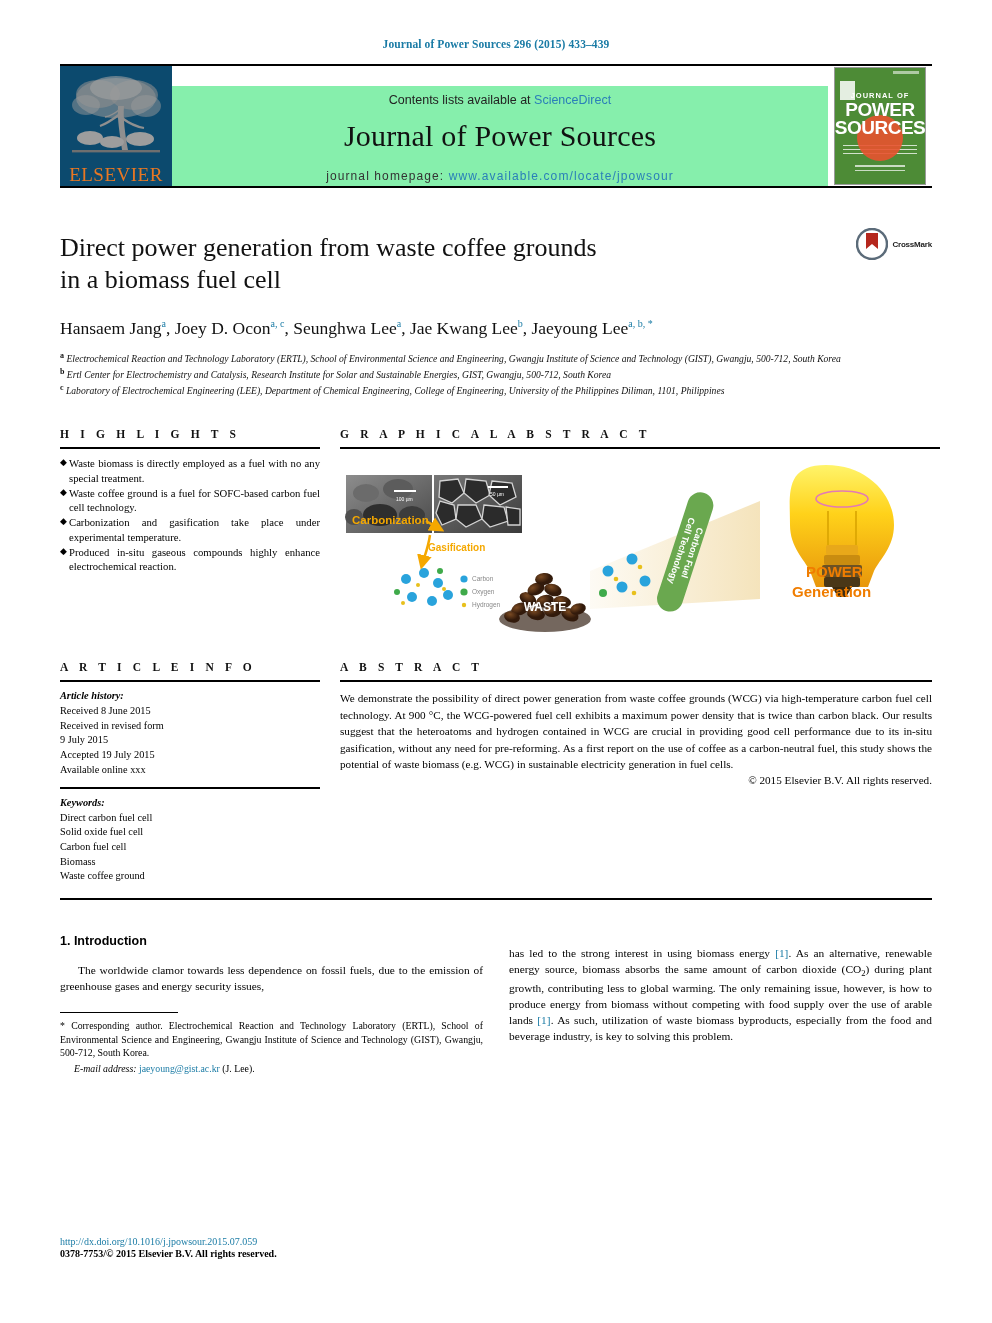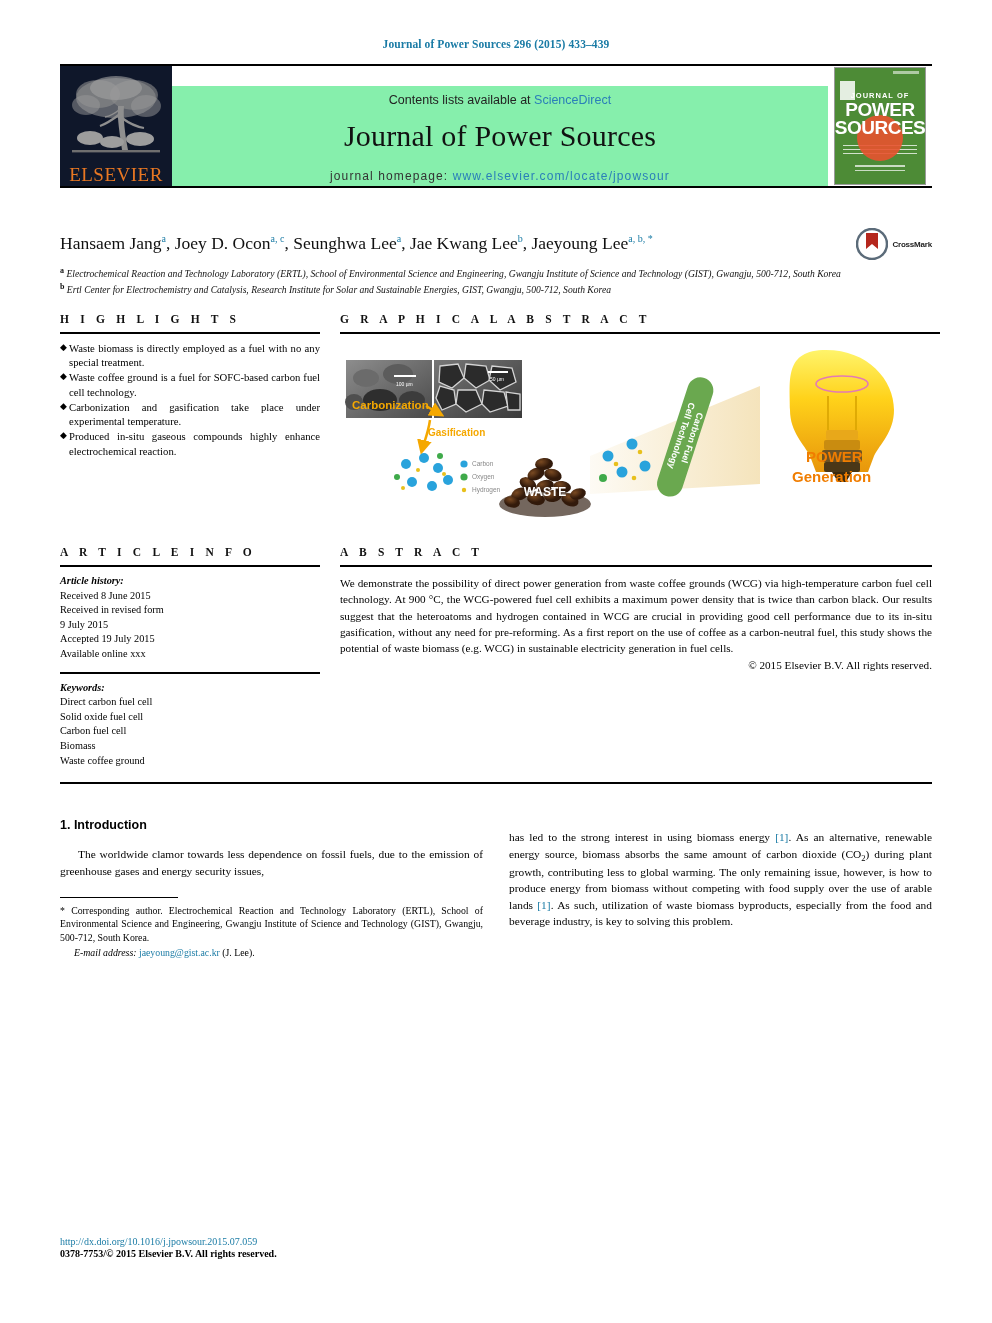--- a/index.html
+++ b/index.html
@@ -33,21 +33,21 @@
     border-top: 2.5px solid #000;
     display: flex;
     align-items: stretch;
     height: 122px;
   }
   .elsevier-logo {
     width: 112px; flex: 0 0 112px;
     display: flex; flex-direction: column;
     align-items: center; justify-content: flex-end;
     padding-bottom: 2px;
-    background: #0f172a;
+    background: #0c4a6e;
   }
   .tree-svg { display:block; }
   .elsevier-word {
     font-family: "Liberation Serif", serif;
     color: #e87722;
     font-size: 19px;
     letter-spacing: .5px;
     line-height: 1;
     margin-top: 1px;
   }
@@ -148,21 +148,21 @@
   .authors sup { color:#1a7ba5; font-size:10px; }
   .affils {
     margin-top: 10px;
     font-family:"Liberation Serif",serif;
     font-style: italic;
     font-size: 9.6px; line-height: 1.45; color:#111;
   }
   .affils sup { font-style: normal; font-weight:bold; }
 
   
-  .band { display: flex; margin-top: 16px; }
+  .band { display: flex; margin-top: 30px; }
   .col-left { width: 260px; flex: 0 0 260px; margin-right: 20px;}
   .col-right { flex: 1 1 auto; }
   .sec-head {
     font-family:"Liberation Serif",serif;
     font-size: 11.5px; font-weight: bold;
     letter-spacing: 4.2px; color:#111;
     margin-bottom: 7px;
   }
   .rule { border-top: 2px solid #000; }
 
@@ -254,21 +254,21 @@
       </svg>
       <div class="elsevier-word">ELSEVIER</div>
     </div>
 
     <div class="masthead-center">
       <div class="contents-line">
         <span>Contents lists available at </span><a href="#">ScienceDirect</a>
       </div>
       <div class="journal-name">Journal of Power Sources</div>
       <div class="homepage-line">
-        <span>journal homepage: </span><span class="url">www.elsevier.com/locate/jpowsour</span>
+        <span>journal homepage: </span><span class="url">www.available.com/locate/jpowsour</span>
       </div>
     </div>
 
     <div class="cover-thumb">
       <div class="cover-box">
         <div class="cover-top-strip"></div>
         <div class="cover-elsevier-mark"></div>
         <div class="cover-journalof">JOURNAL OF</div>
         <div class="cover-circle"></div>
         <div class="cover-power">POWER</div>
@@ -282,32 +282,37 @@
 
   <div class="title-block">
     <div class="crossmark">
       <svg width="32" height="32" viewBox="0 0 32 32">
         <circle cx="16" cy="16" r="15" fill="#fff" stroke="#5b6b79" stroke-width="2.5"></circle>
         <path d="M10 5 h12 v16 l-6 -5 l-6 5 Z" fill="#b5271d"></path>
         <path d="M16 23 l5 5 h-10 Z" fill="#fff"></path>
       </svg>
       <span class="crossmark-label">CrossMark</span>
     </div>
+    <h1 class="art-title">
+      <span>Direct power generation from waste coffee grounds</span><br>
+      <span>in a biomass fuel cell</span>
+    </h1>
 
     <div class="authors">
       <span>Hansaem Jang</span><sup>a</sup>,
       <span>Joey D. Ocon</span><sup>a, c</sup>,
       <span>Seunghwa Lee</span><sup>a</sup>,
       <span>Jae Kwang Lee</span><sup>b</sup>,
       <span>Jaeyoung Lee</span><sup>a, b, *</sup>
     </div>
 
     <div class="affils">
       <div><sup>a</sup> <span>Electrochemical Reaction and Technology Laboratory (ERTL), School of Environmental Science and Engineering, Gwangju Institute of Science and Technology (GIST), Gwangju, 500-712, South Korea</span></div>
       <div><sup>b</sup> <span>Ertl Center for Electrochemistry and Catalysis, Research Institute for Solar and Sustainable Energies, GIST, Gwangju, 500-712, South Korea</span></div>
+      <div><sup>c</sup> <span>Laboratory of Electrochemical Engineering (LEE), Department of Chemical Engineering, College of Engineering, University of the Philippines Diliman, 1101, Philippines</span></div>
     </div>
   </div>
 
   <div class="band">
     <div class="col-left">
       <div class="sec-head">H I G H L I G H T S</div>
       <div class="rule"></div>
       <div class="highlights">
         <div class="hl-item">
             <span class="hl-bullet">◆</span>

